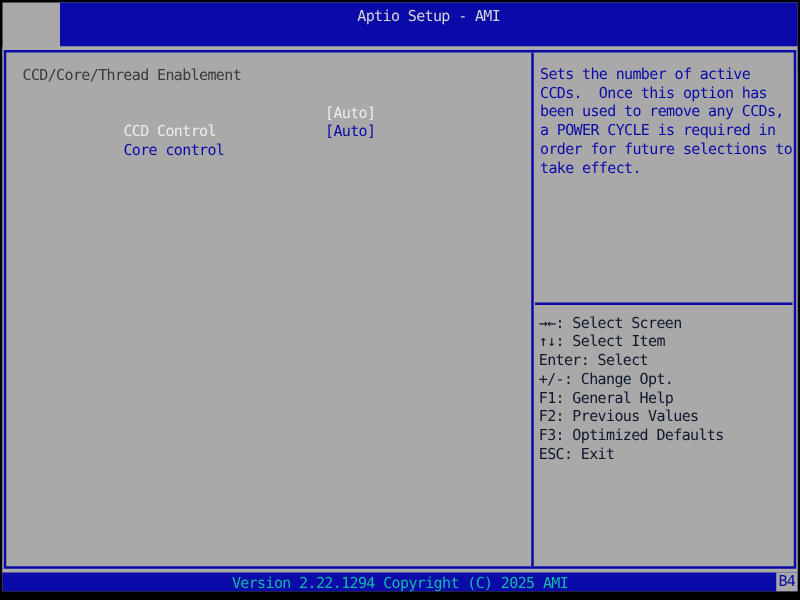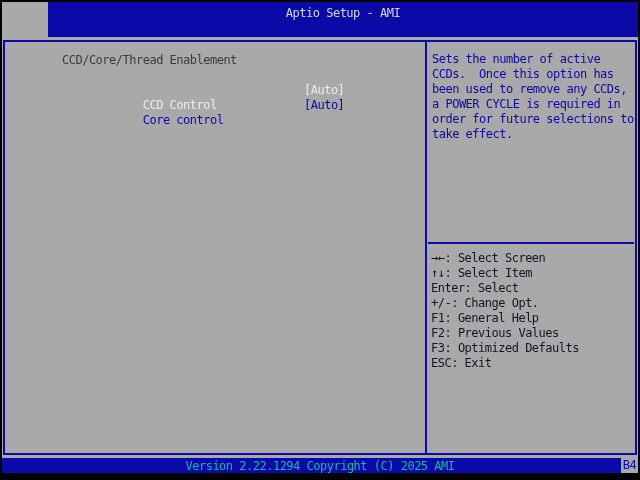--- a/index.html
+++ b/index.html
@@ -50,21 +50,21 @@
     top: 35px; left: 0; right: 0; bottom: 15px;
     background: #a9a9a9;
   }
   .panels {
     position: absolute;
     left: 1px; right: 1px; top: 3px; bottom: 3px;
     border: 2px solid #0a0aa8;
   }
   .left-panel {
     position: absolute;
-    left: 0; top: 0; bottom: 0; right: 210px; margin-left: 44px;
+    left: 0; top: 0; bottom: 0; right: 210px;
   }
   .section-title {
     padding: 11px 0 0 13px;
     color: #3a3a3a;
     height: 26px;
     white-space: pre;
   }
   .menu-items { padding-top: 15px; }
   .menu-row {
     position: relative;

